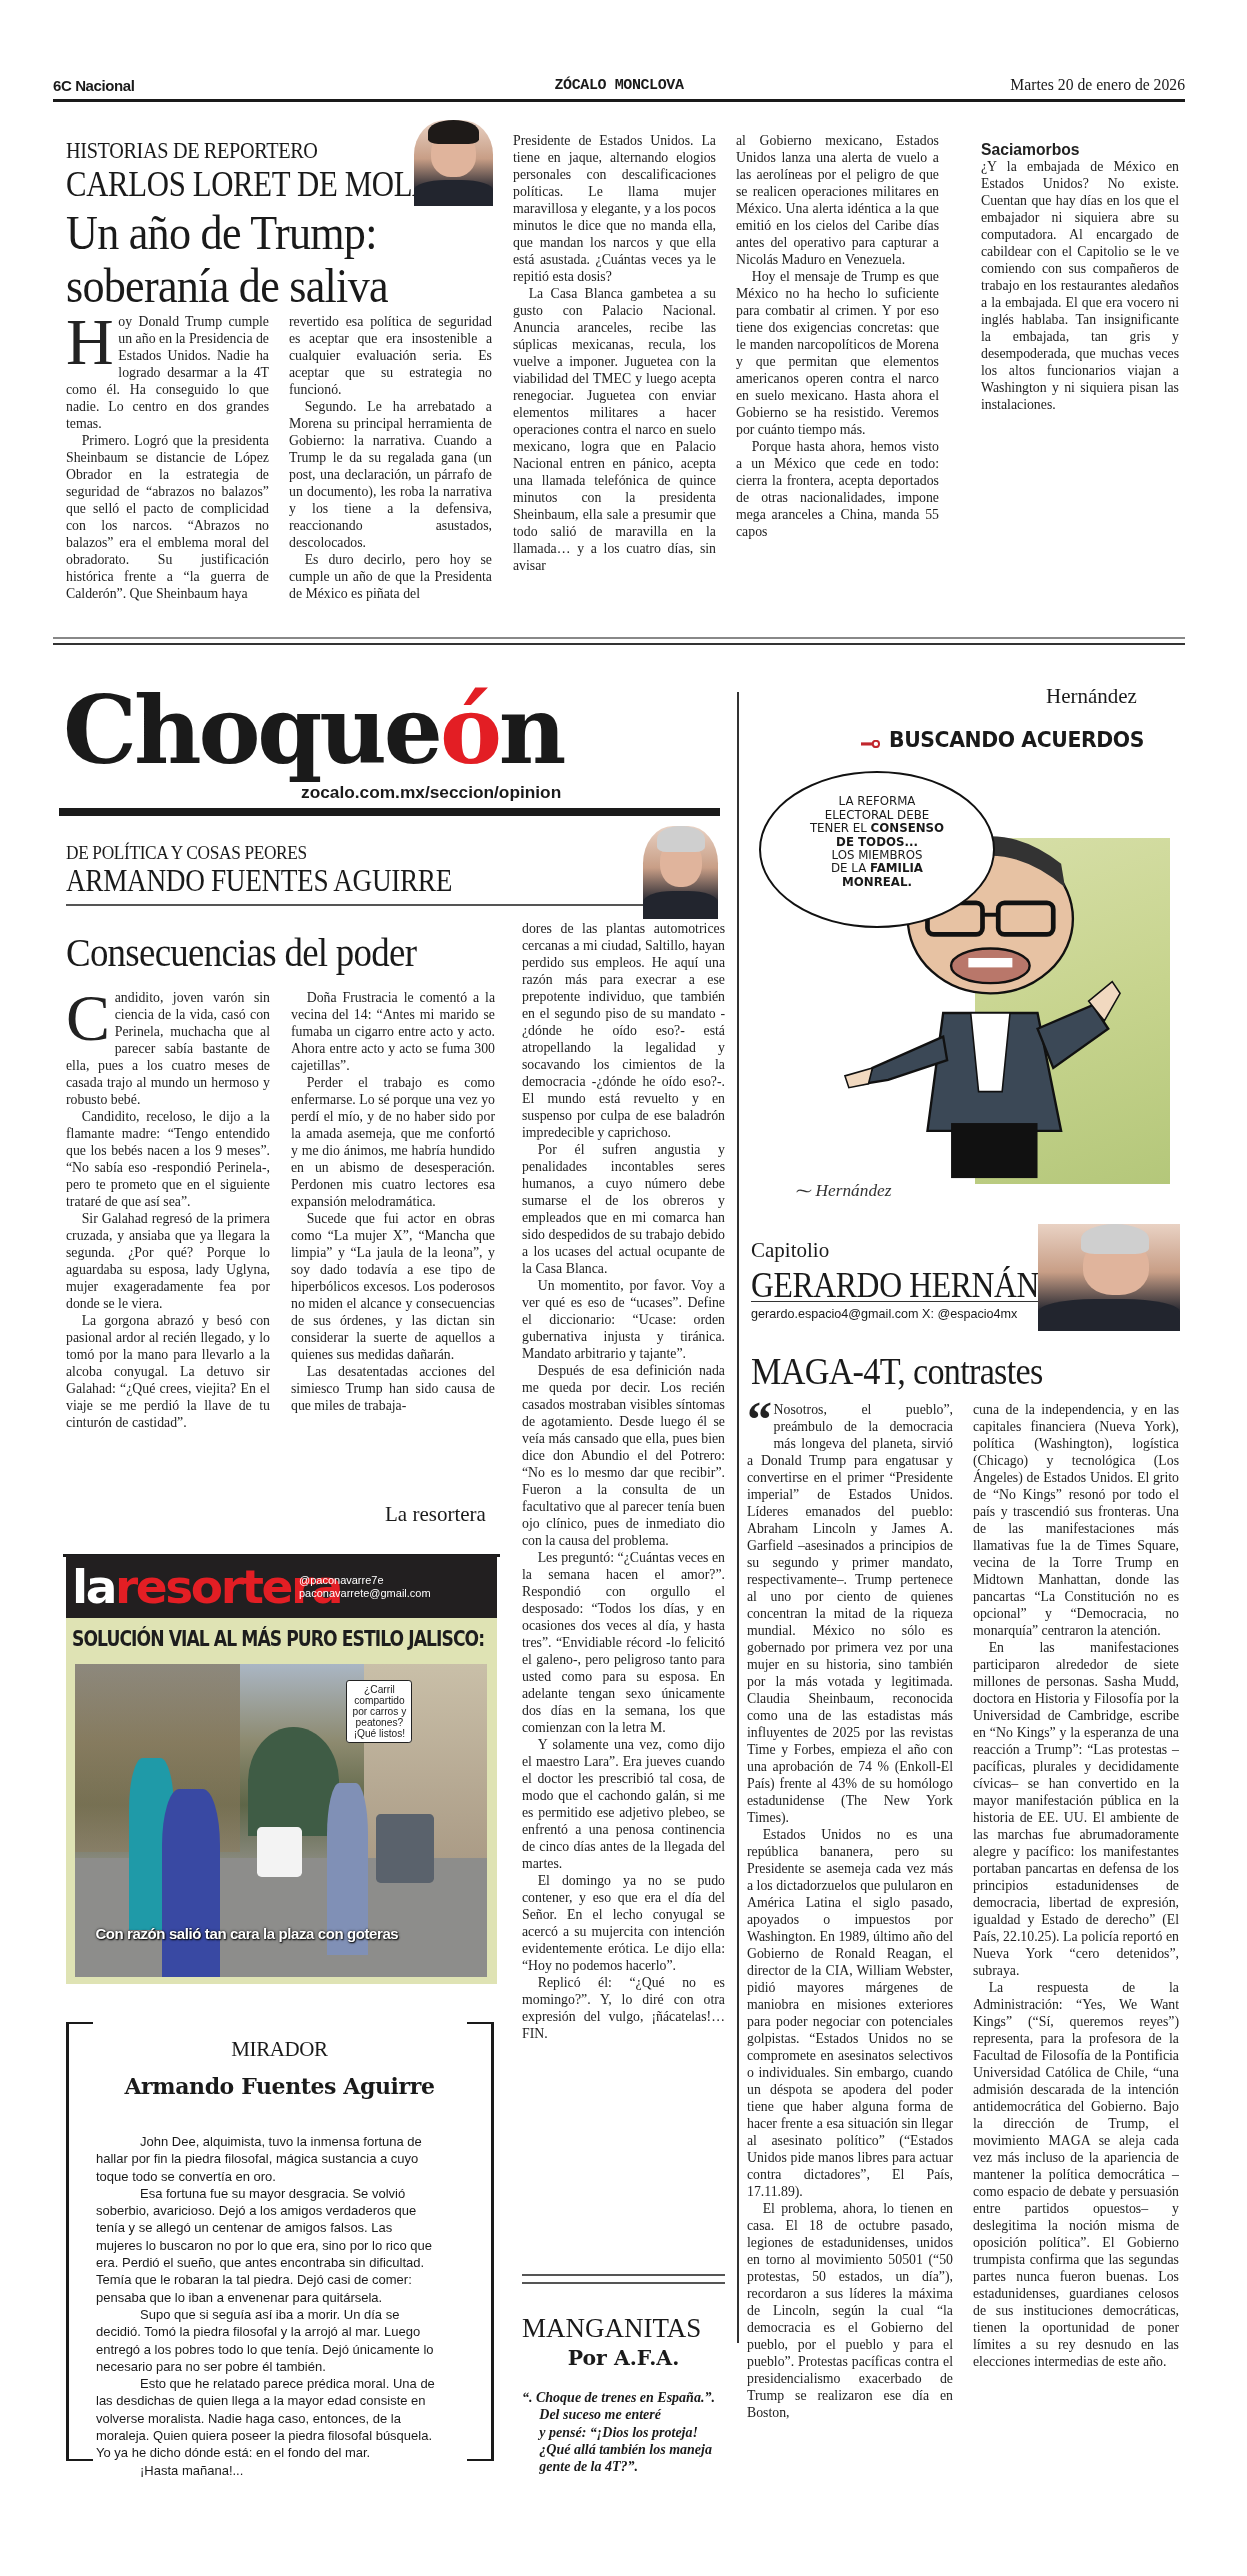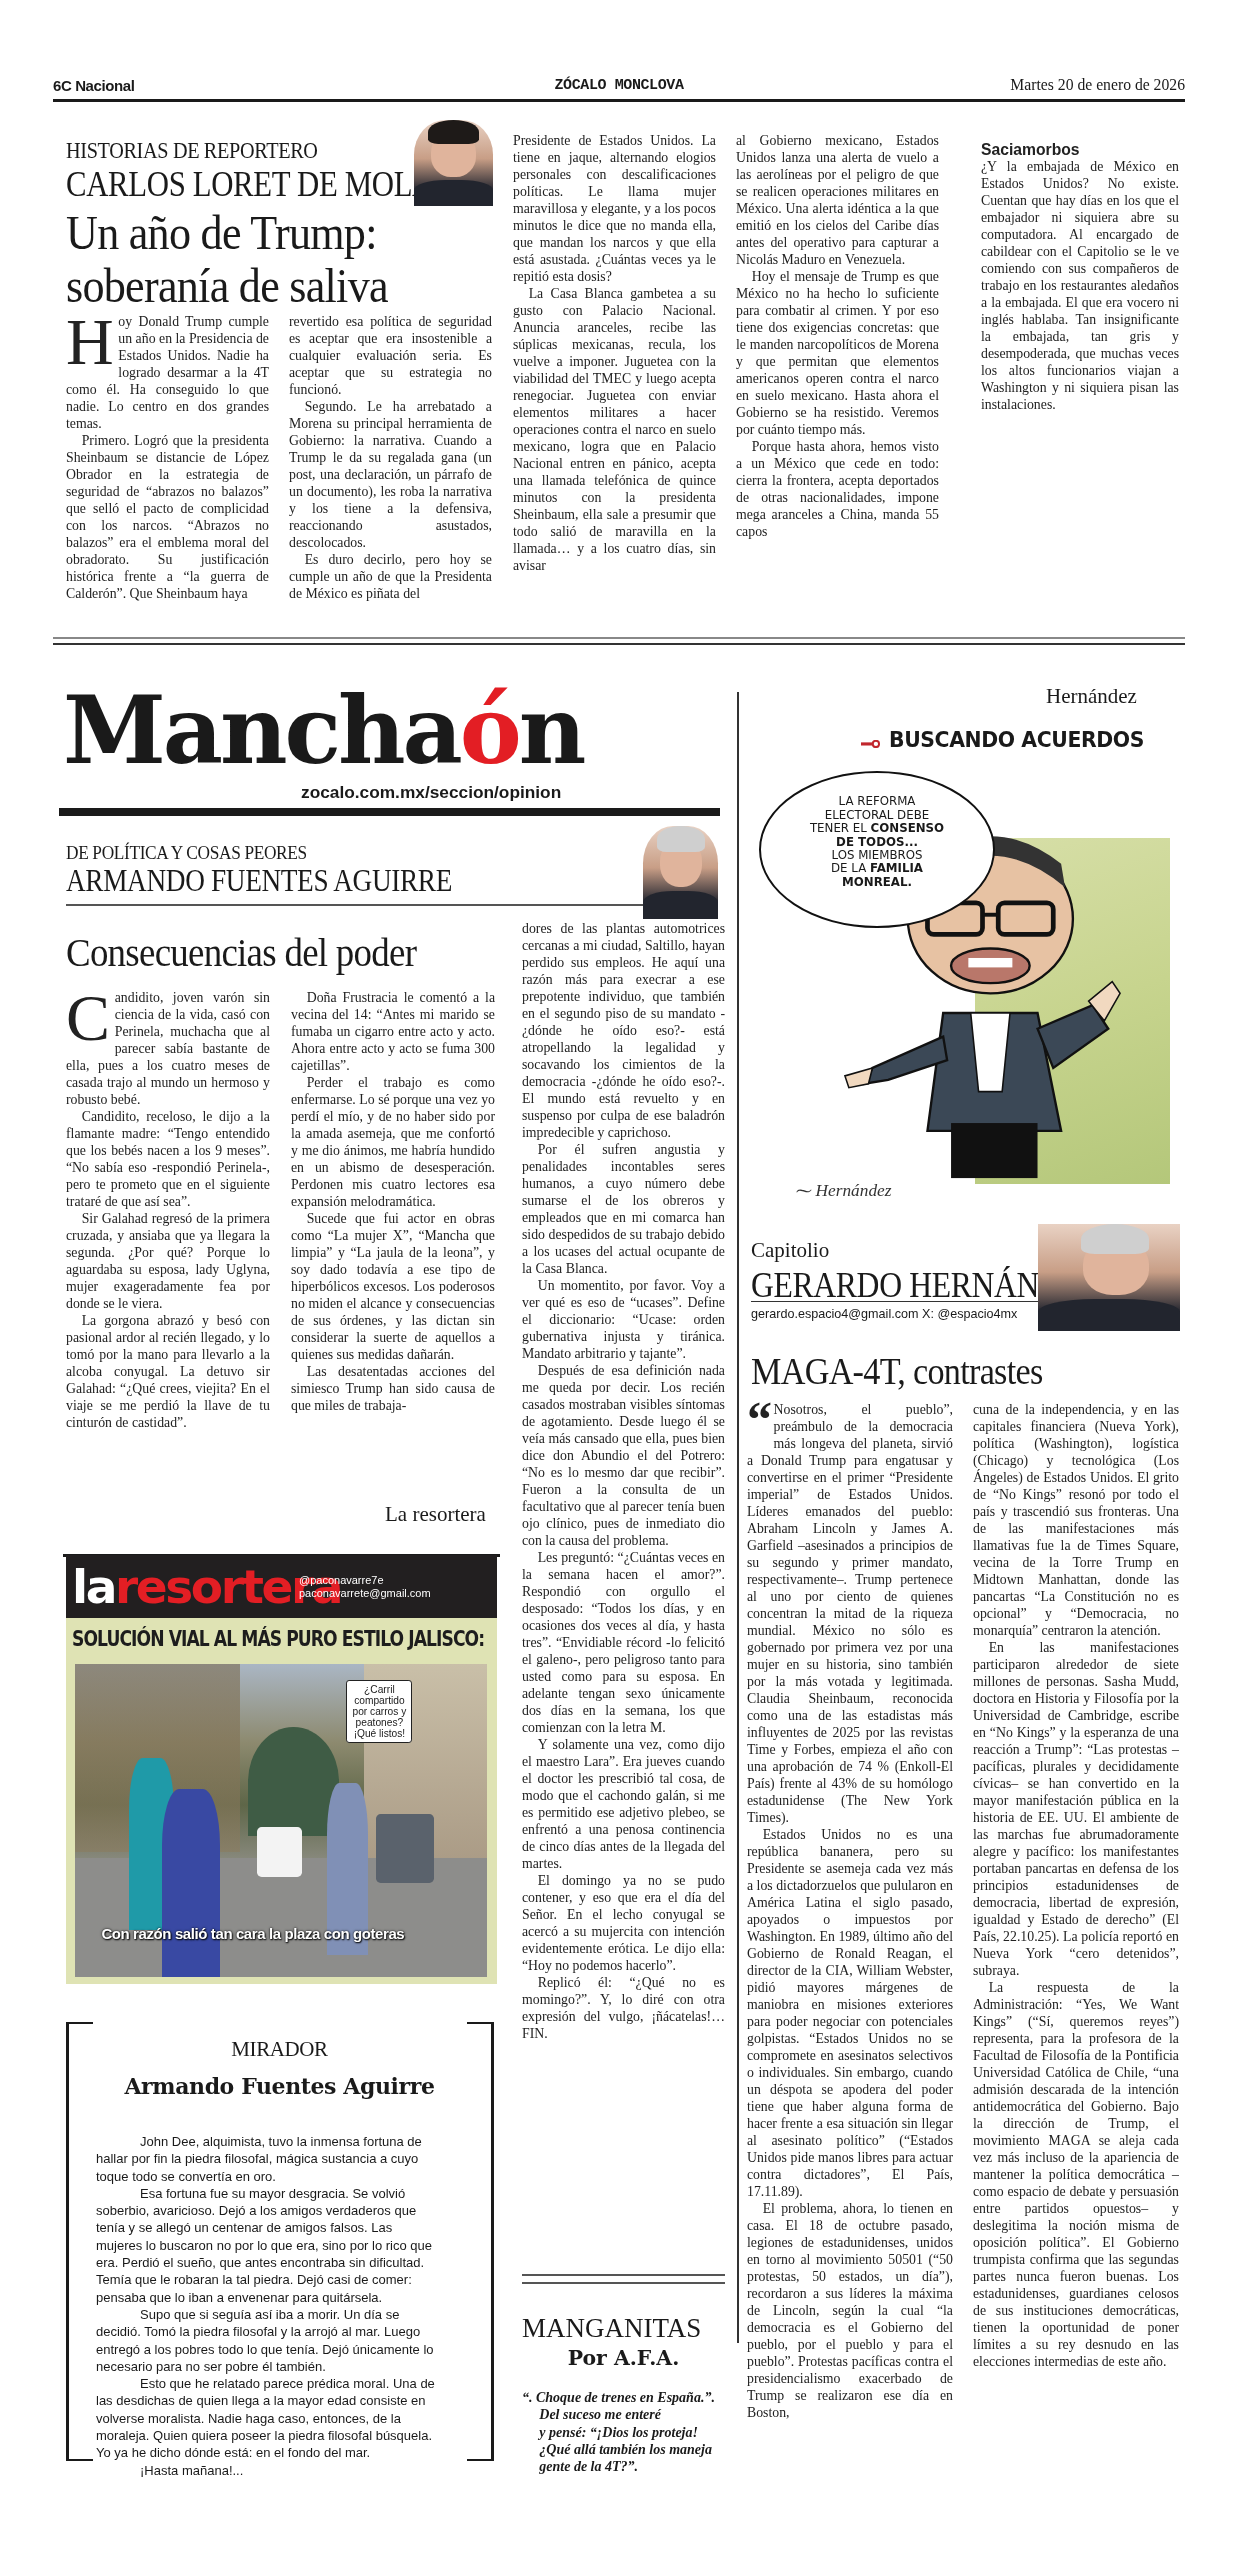--- a/index.html
+++ b/index.html
@@ -114,21 +114,21 @@
 </div>
 <div class="abs col" style="left:981px; top:132px; width:198px; height:472px;">
   <div class="saciamorbos" style="margin-top:9.4px;">Saciamorbos</div>
   <p class="noind">¿Y la embajada de México en Estados Unidos? No existe. Cuentan que hay días en los que el embajador ni siquiera abre su computadora. Al encargado de cabildear con el Capitolio se le ve comiendo con sus compañeros de trabajo en los restaurantes aledaños a la embajada. El que era vocero ni inglés hablaba. Tan insignificante la embajada, tan gris y desempoderada, que muchas veces los altos funcionarios viajan a Washington y ni siquiera pisan las instalaciones.</p>
 </div>
 
 <div class="abs" style="left:53px; top:637px; width:1132px; height:1.6px; background:#888;"></div>
 <div class="abs" style="left:53px; top:643px; width:1132px; height:1.6px; background:#333;"></div>
 
 <div class="abs opinion-logo" style="left:63px; top:684px;">
-  <span>Mancha</span><span class="red">ó</span><span>n</span>
+  <span>Choque</span><span class="red">ó</span><span>n</span>
 </div>
 <div class="abs opinion-url" style="left:301px; top:782px;">zocalo.com.mx/seccion/opinion</div>
 <div class="abs rule-thick" style="left:59px; top:808px; width:661px;"></div>
 
 <div class="abs vrule" style="left:737px; top:692px; height:1651px;"></div>
 
 <div class="abs kicker" style="left:66px; top:841px; font-size:19.7px;">DE POLÍTICA Y COSAS PEORES</div>
 <div class="abs author" style="left:66px; top:863px; font-size:31px;">ARMANDO FUENTES AGUIRRE</div>
 <div class="abs rule-thin" style="left:66px; top:904px; width:582px;"></div>
 <div class="abs portrait gray" style="left:643px; top:826px; width:75px; height:93px;">
@@ -181,21 +181,21 @@
     <div style="position:absolute; left:0; top:0; width:40%; height:60%; background:linear-gradient(180deg,#7a6a4d,#8b7b5e); opacity:.6;"></div>
     <div style="position:absolute; left:42%; top:20%; width:22%; height:35%; background:#3f5c45; border-radius:50% 50% 0 0;"></div>
     <div style="position:absolute; right:0; top:0; width:30%; height:85%; background:linear-gradient(180deg,#c9bfa8,#a08f7a);"></div>
     <div style="position:absolute; left:0; right:0; bottom:0; height:38%; background:#8d8d8b;"></div>
     <div style="position:absolute; left:44%; top:52%; width:11%; height:16%; background:#f3f3f3; border-radius:4.7px;"></div>
     <div style="position:absolute; left:73%; top:48%; width:14%; height:22%; background:#5a626c; border-radius:4.7px;"></div>
     <div style="position:absolute; left:13%; top:30%; width:11%; height:55%; background:#1f9aa8; border-radius:30% 30% 0 0;"></div>
     <div style="position:absolute; left:21%; top:40%; width:14%; height:60%; background:#3949a3; border-radius:30% 30% 0 0;"></div>
     <div style="position:absolute; left:61%; top:38%; width:10%; height:55%; background:#8090b6; border-radius:30% 30% 0 0;"></div>
     <div class="speech" style="position:absolute; left:271px; top:15.7px; width:66px;">¿Carril compartido por carros y peatones? ¡Qué listos!</div>
-    <div class="caption" style="position:absolute; left:26px; top:261px;text-align:right;">Con razón salió tan cara la plaza con goteras</div>
+    <div class="caption" style="position:absolute; left:20px; top:261px;text-align:right;">Con razón salió tan cara la plaza con goteras</div>
   </div>
 </div>
 
 <div class="abs mirador-box" style="left:66px; top:2022px; width:428px; height:226px;"></div>
 <div class="abs" style="left:66px; top:2022px; width:27px; height:2.4px; background:#1a1a1a;"></div>
 <div class="abs" style="left:467px; top:2022px; width:27px; height:2.4px; background:#1a1a1a;"></div>
 <div class="abs" style="left:66px; top:2459px; width:27px; height:2.4px; background:#1a1a1a;"></div>
 <div class="abs" style="left:467px; top:2459px; width:27px; height:2.4px; background:#1a1a1a;"></div>
 <div class="abs" style="left:66px; top:2022px; width:3.1px; height:439px; background:#1a1a1a;"></div>
 <div class="abs" style="left:491px; top:2022px; width:3.1px; height:439px; background:#1a1a1a;"></div>

